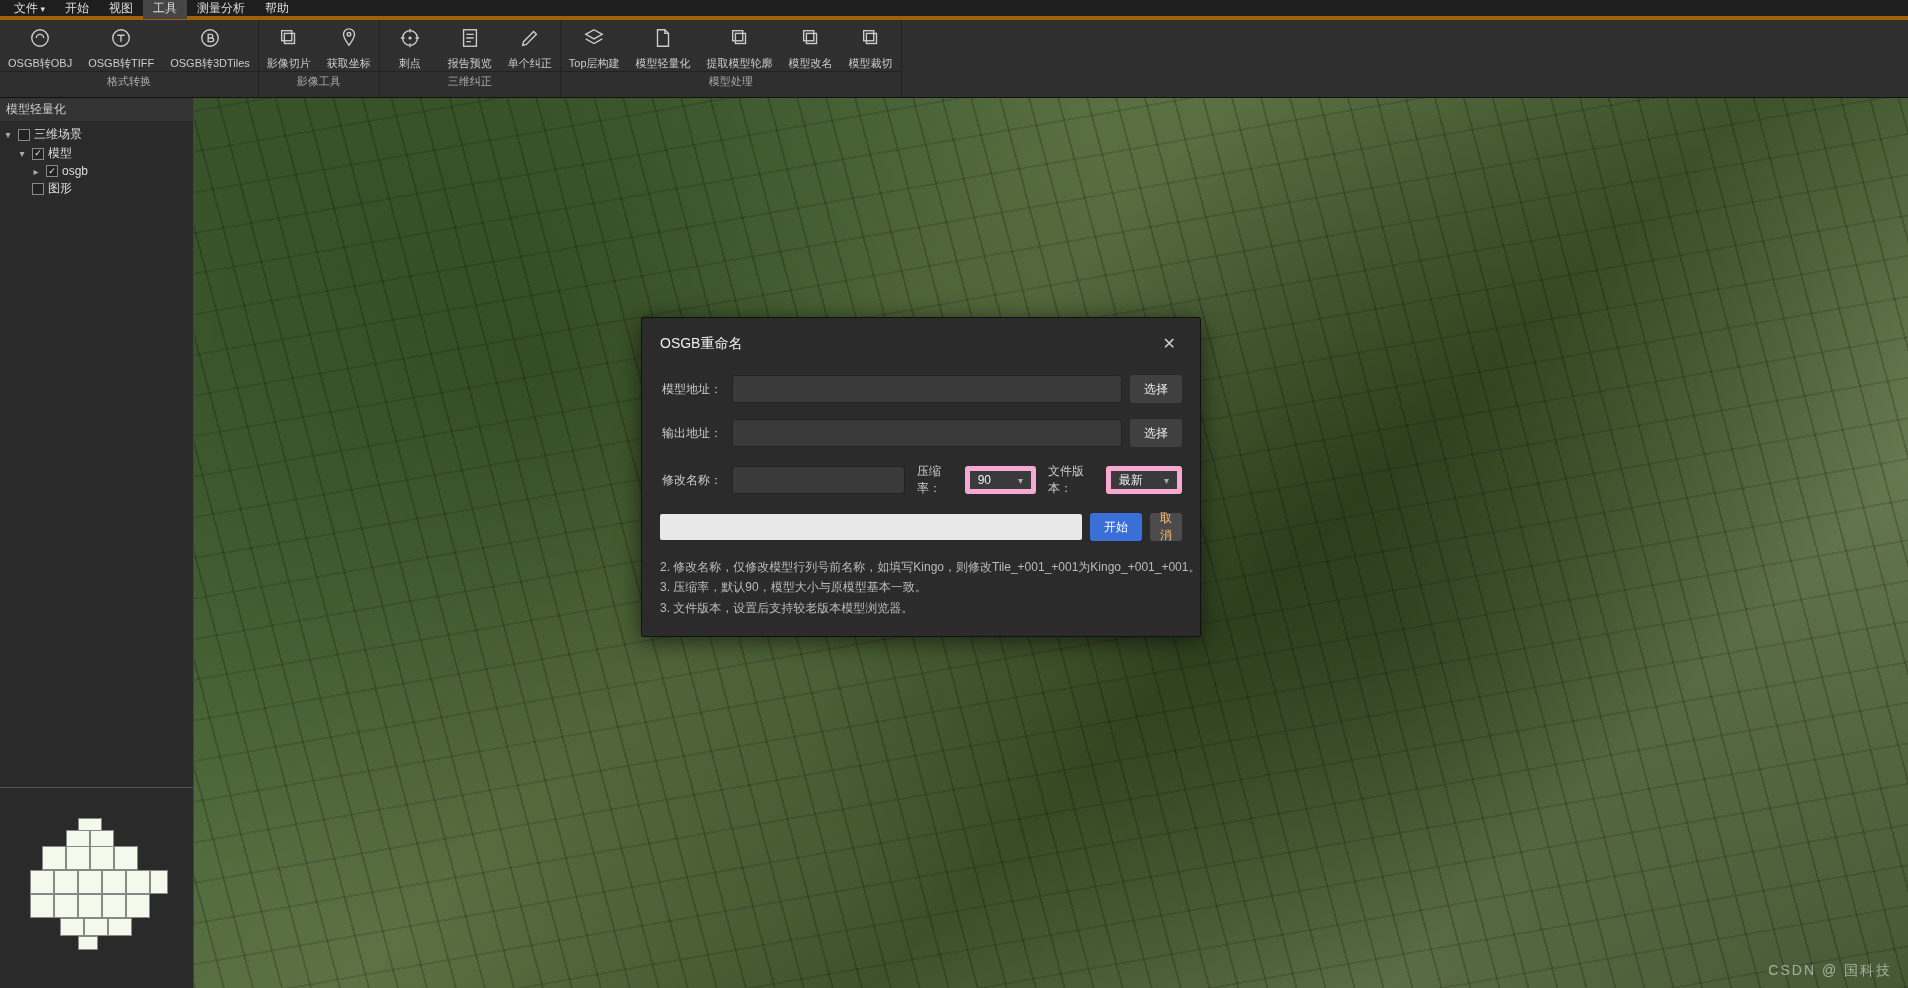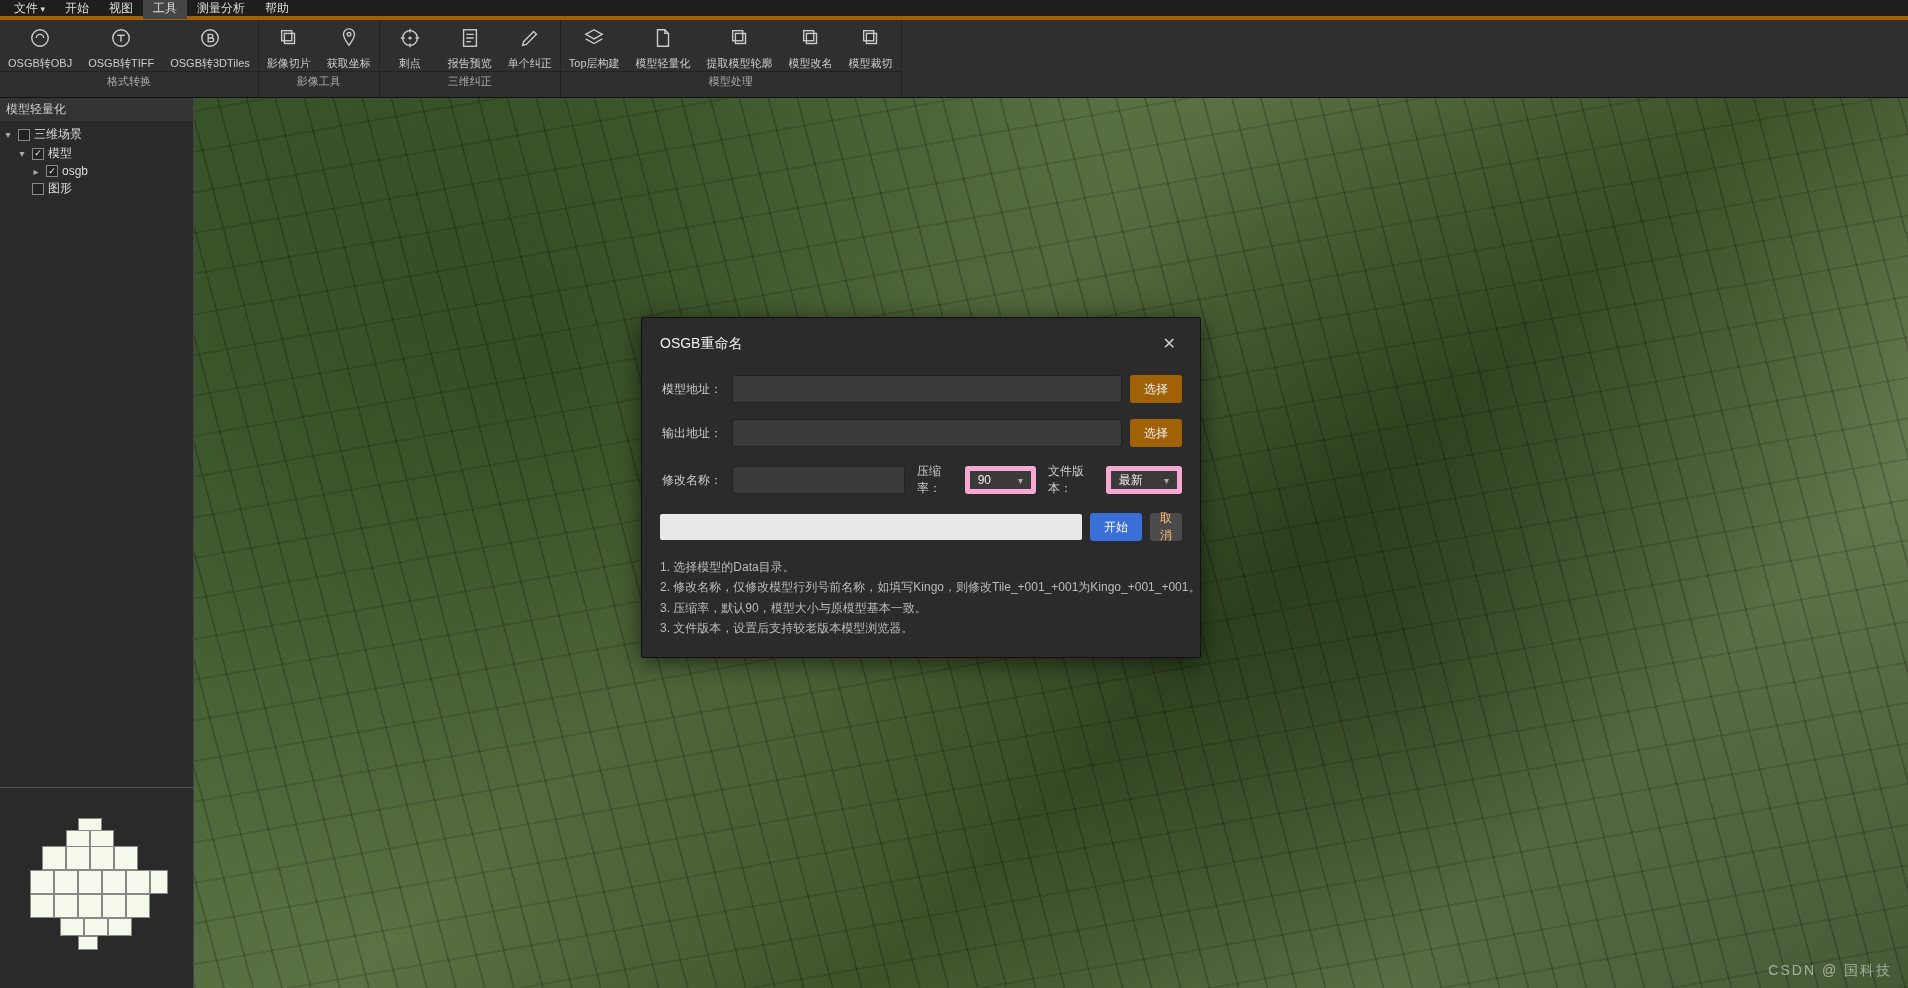--- a/index.html
+++ b/index.html
@@ -57,21 +57,21 @@
 .dialog-close { cursor: pointer; color: #ccc; font-size: 16px; padding: 2px 6px; }
 .dialog-body { padding: 10px 18px 18px 18px; }
 .form-row { display: flex; align-items: center; margin-bottom: 16px; gap: 8px; }
 .form-label { width: 64px; color: #ccc; font-size: 12px; text-align: center; flex-shrink: 0; }
 .form-input { flex: 1; height: 28px; background: #3a3a3a; border: 1px solid #222; border-radius: 3px; color: #eee; padding: 0 8px; font-size: 12px; }
 .form-select { height: 28px; background: #3a3a3a; border: 5px solid #f9a8d4; border-radius: 3px; color: #eee; padding: 0 22px 0 8px; font-size: 12px; position: relative; display: flex; align-items: center; cursor: pointer; }
 .form-select::after { content: "▾"; position: absolute; right: 8px; color: #aaa; font-size: 10px; }
 .select-compress { width: 78px; }
 .select-version { width: 84px; }
 .btn { height: 28px; padding: 0 14px; border-radius: 3px; border: none; cursor: pointer; font-size: 12px; display: inline-flex; align-items: center; justify-content: center; }
-.btn-pick { background: #a16207; color: #eee; width: 52px; }
+.btn-pick { background: #404040; color: #eee; width: 52px; }
 .btn-primary { background: #3a6fd8; color: #fff; width: 52px; }
 .btn-cancel { background: #4b4b4b; color: #fdba74; width: 32px; }
 .progress-row { display: flex; align-items: center; gap: 8px; margin-bottom: 16px; }
 .progress-bar { flex: 1; height: 26px; background: #e8e8e8; border-radius: 2px; }
 .help-list { color: #bbb; font-size: 12px; line-height: 1.7; }
 .help-list div { white-space: nowrap; }
 
 .rename-input { width: 198px; }
 .inline-label { color: #ccc; font-size: 12px; margin-left: 4px; }
 </style>
@@ -316,21 +316,20 @@
             </div>
         </div>
 
         <div class="progress-row">
           <div class="progress-bar"></div>
           <button class="btn btn-primary">开始</button>
           <button class="btn btn-cancel">取消</button>
         </div>
 
         <div class="help-list" id="help-list">
-            <div>1. 选择模型的Data目录。</div>
             <div>2. 修改名称，仅修改模型行列号前名称，如填写Kingo，则修改Tile_+001_+001为Kingo_+001_+001。</div>
             <div>3. 压缩率，默认90，模型大小与原模型基本一致。</div>
             <div>3. 文件版本，设置后支持较老版本模型浏览器。</div>
           </div>
       </div>
     </div>
   </div>
 </div>
 
 </body></html>

